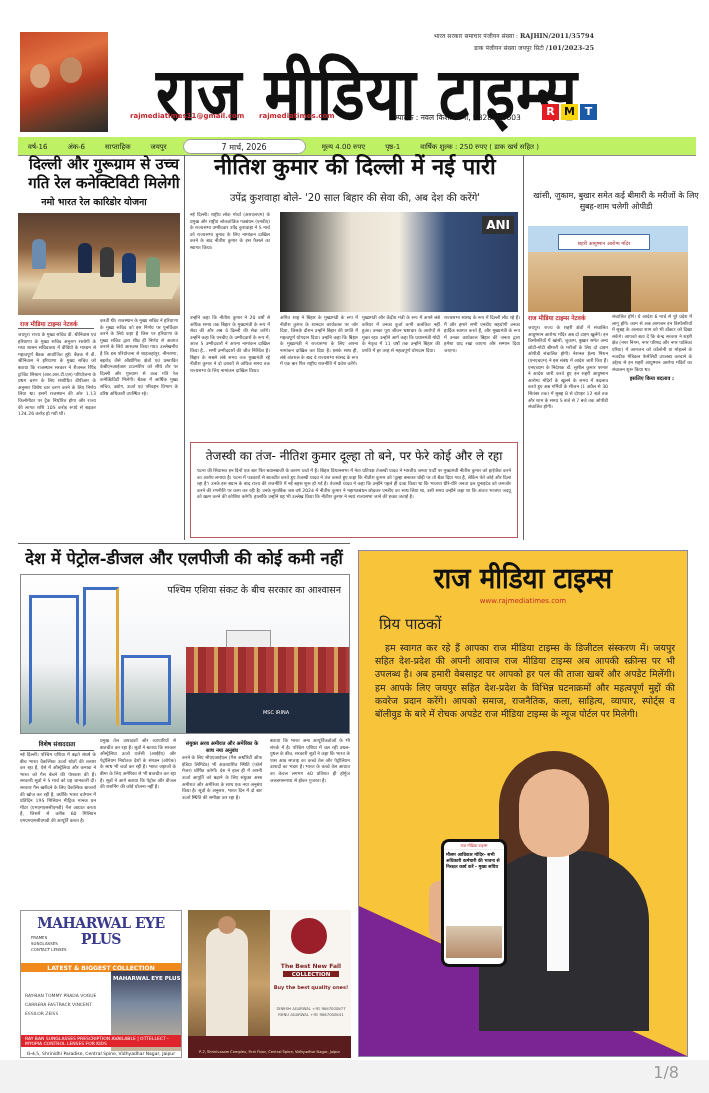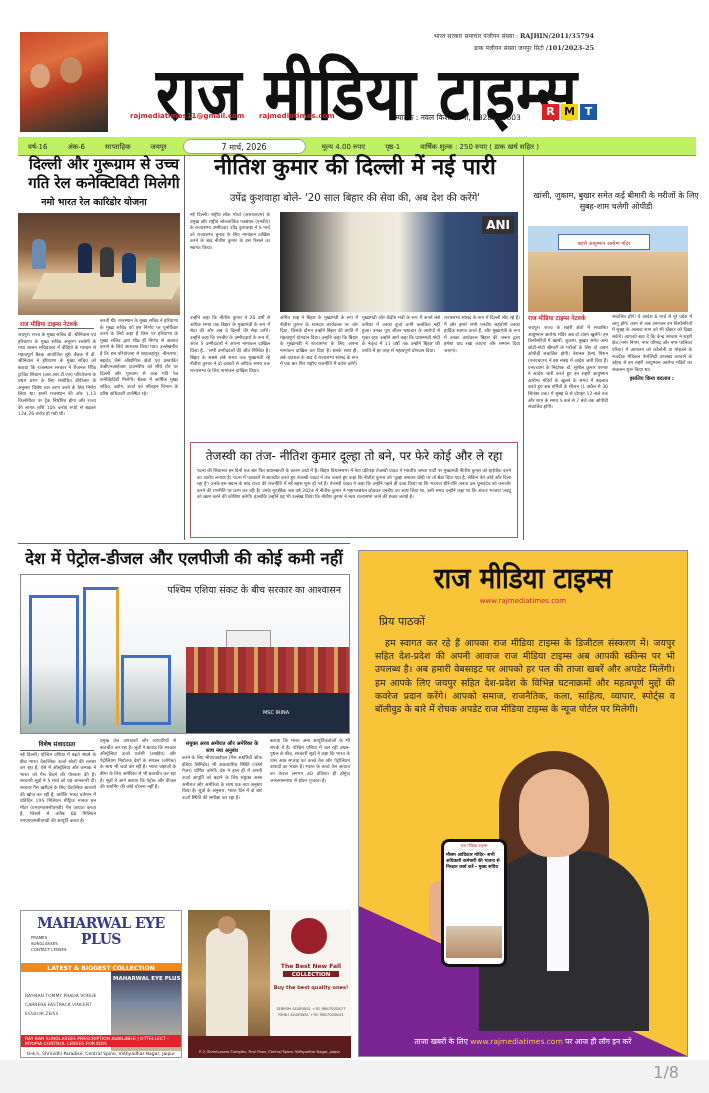--- a/index.html
+++ b/index.html
@@ -118,21 +118,21 @@
   .ad-fashion .t2 { position: absolute; left: 95px; top: 61px; width: 56px; font-size: 5.5px; font-weight: 900; color: #fff; background: #7b1f1f; text-align: center; }
   .ad-fashion .t3 { position: absolute; left: 84px; top: 74px; width: 78px; font-size: 5px; font-weight: bold; color: #7b1f1f; text-align: center; }
   .ad-fashion .contacts { position: absolute; left: 84px; top: 96px; width: 78px; font-size: 3.8px; color: #555; text-align: center; line-height: 6px; }
   .ad-fashion .wave { position: absolute; left: 0; bottom: 0; width: 100%; height: 22px; background: #5a1c1c; }
   .ad-fashion .fa { position: absolute; left: 4px; bottom: 4px; width: 155px; font-size: 3.6px; color: #f0d9c0; text-align: center; }
 
   
   .promo { position: absolute; left: 358px; top: 550px; width: 330px; height: 507px; border: 1px solid #8a86b0; background: #f8c43a; overflow: hidden; }
   .promo .title { text-align: center; font-weight: 900; font-size: 26px; color: #111; margin-top: 8px; transform: scaleY(1.1); }
   .promo .url { text-align: center; font-size: 7px; color: #c0282d; margin-top: 2px; }
-  .promo .greet { font-size: 11px; margin: 8px 0 8px 20px; color: #222; }
+  .promo .greet { font-size: 15px; margin: 8px 0 8px 20px; color: #222; }
   .promo .msg { font-size: 9.3px; line-height: 13.2px; margin: 1px 12px 0 16px; color: #222; text-align: justify; text-indent: 10px; }
   .promo .sign { font-size: 9.5px; text-align: right; margin: 4px 16px 0 0; color: #222; }
   .promo .purple { position: absolute; left: 0; bottom: 0; width: 100%; height: 200px; background: #7a2593; clip-path: polygon(0 25%, 100% 100%, 100% 100%, 0 100%); }
   .promo .woman-hair { position: absolute; left: 140px; top: 200px; width: 110px; height: 240px; border-radius: 55px 55px 20px 20px; background: #5a3220; }
   .promo .woman-face { position: absolute; left: 160px; top: 218px; width: 70px; height: 88px; border-radius: 35px 35px 30px 30px; background: #e9b892; }
   .promo .woman-body { position: absolute; left: 120px; top: 300px; width: 170px; height: 180px; border-radius: 70px 70px 0 0; background: #2e2e32; }
   .promo .collar { position: absolute; left: 188px; top: 300px; width: 22px; height: 120px; background: #fafafa; }
   .promo .phone { position: absolute; left: 82px; top: 288px; width: 66px; height: 128px; border-radius: 8px; background: #111; padding: 3px; }
   .promo .screen { width: 100%; height: 100%; background: #fff; border-radius: 5px; overflow: hidden; position: relative; }
   .promo .screen .s-head { font-size: 4px; text-align: center; color: #c0282d; border-bottom: 1px solid #eee; padding: 1px; }
@@ -285,21 +285,16 @@
     <div class="collar"></div>
     <div class="woman-face"></div>
     <div class="hand"></div>
     <div class="phone">
       <div class="screen">
         <div class="s-head">राज मीडिया टाइम्स</div>
         <div class="s-text">मौसम आधिकार मोदिर- सभी अधिकारी कर्मचारी की भावना से निरक्षत कार्य करें - मुख्य सचिव</div>
         <div class="s-img"></div>
       </div>
     </div>
-    <div class="footer">
-      <span>ताजा खबरों के लिए</span>
-      <span class="link">www.rajmediatimes.com</span>
-      <span>पर आज ही लॉग इन करें</span>
-    </div>
   </div>
 </div>
 
 <div class="pager">1/8</div>
 
 </body></html>

